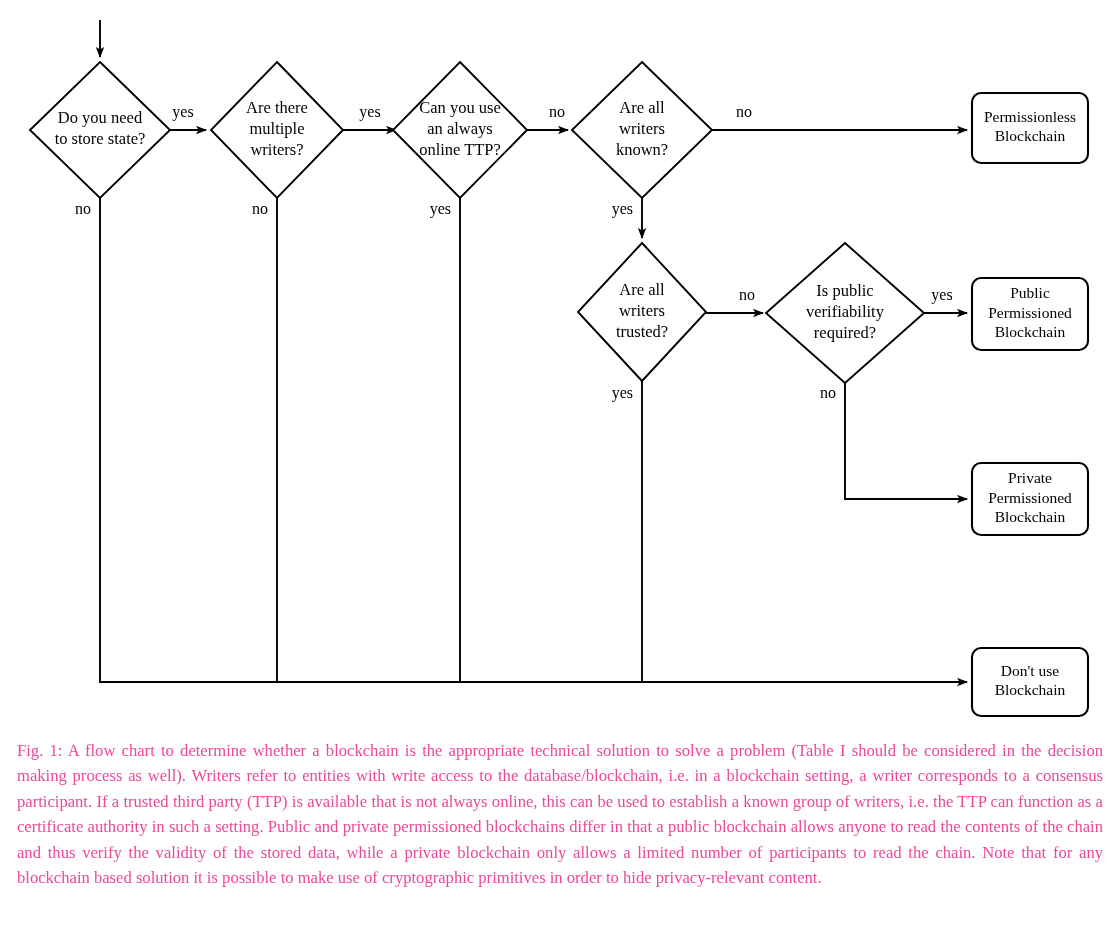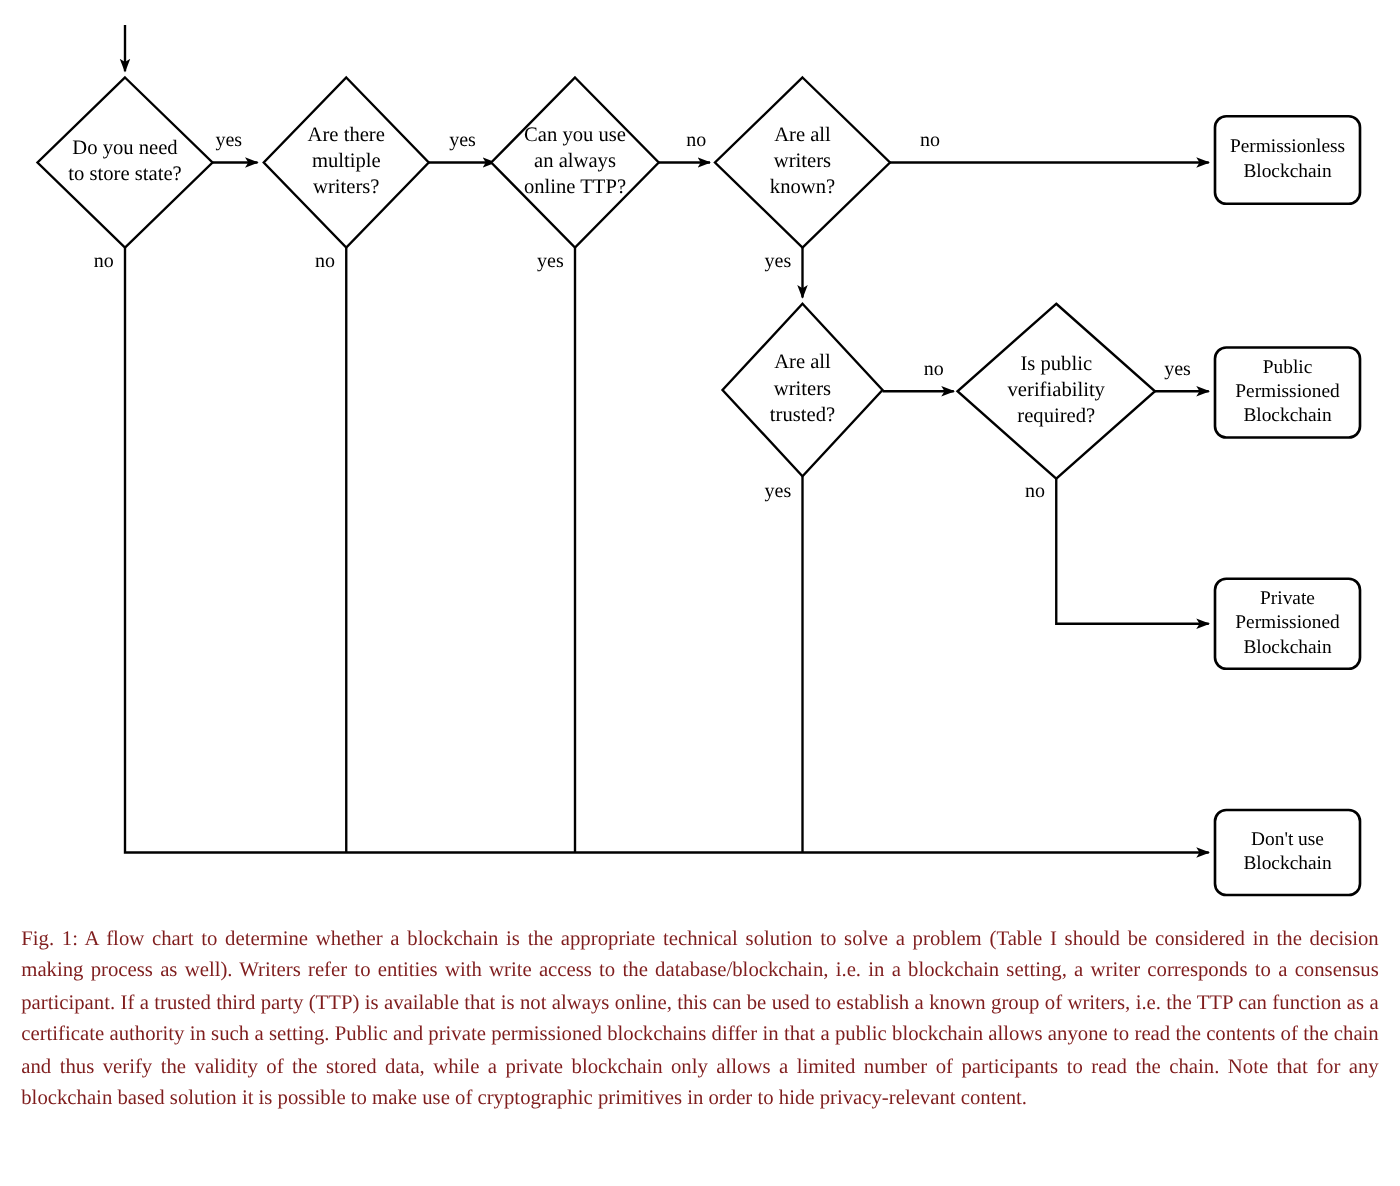--- a/index.html
+++ b/index.html
@@ -72,21 +72,21 @@
   .edge-label.anchor-middle { text-anchor: middle; }
   #caption {
     position: absolute;
     left: 17px;
     top: 738px;
     width: 1086px;
     font-family: "Liberation Serif", "DejaVu Serif", serif;
     font-size: 16.6px;
     line-height: 25.4px;
     text-align: justify;
-    color: #7f1d1d;
+    color: #ec4899;
   }
   #caption p {
     margin: 0;
     text-align: justify;
   }
 </style>
 </head>
 <body>
 
 <div id="page">

